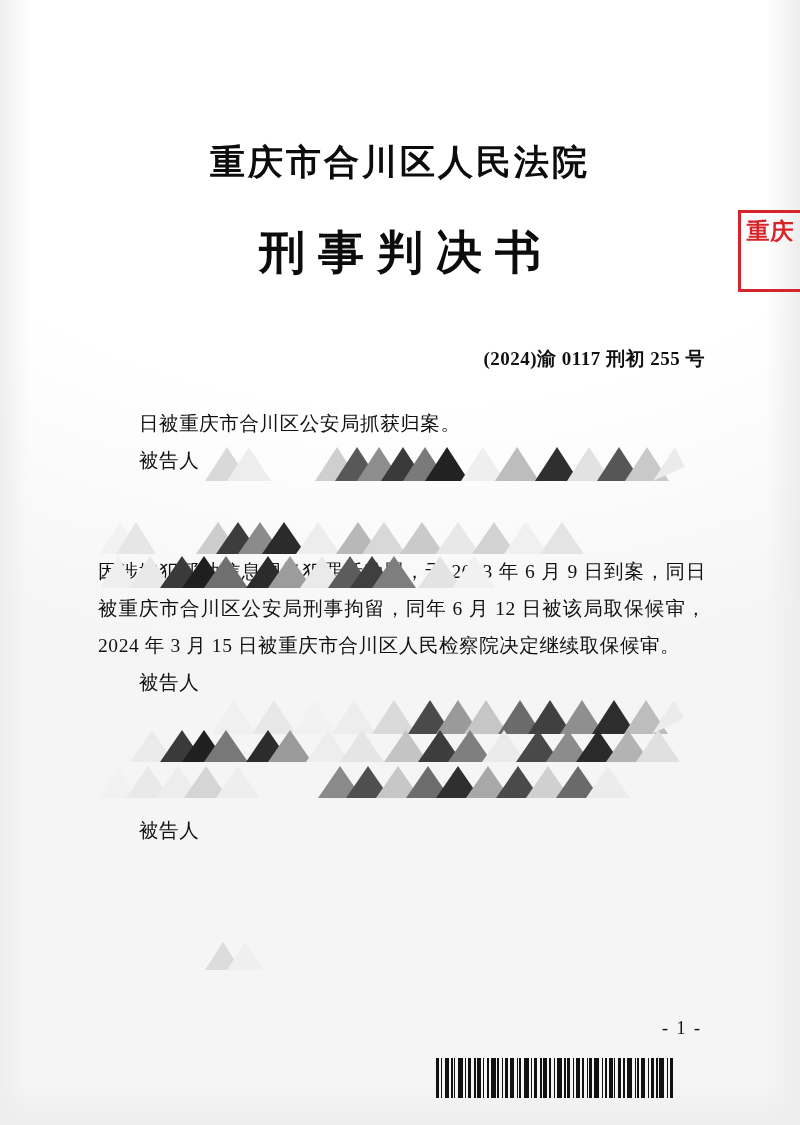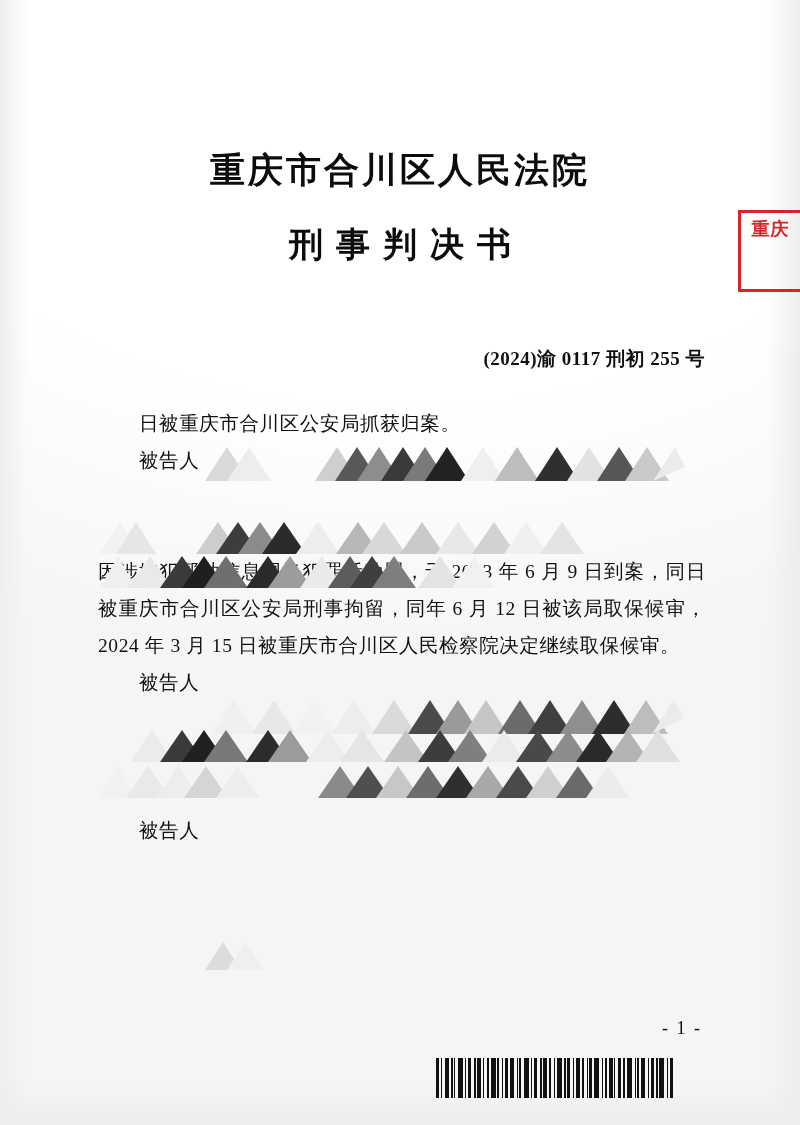--- a/index.html
+++ b/index.html
@@ -55,45 +55,44 @@
     color: #d6242b;
     display: flex;
     align-items: flex-start;
     justify-content: center;
     padding-top: 7px;
     overflow: hidden;
   }
   .seal-text {
     font-family: Liberation Serif, serif;
     font-weight: bold;
-    font-size: 18px;
+    font-size: 23px;
     letter-spacing: 1px;
     line-height: 1.05;
     white-space: pre;
   }
 
   
   .court-title {
     position: absolute;
     top: 139px;
     left: 0; right: 0;
     text-align: center;
     font-size: 35px;
     font-weight: bold;
     letter-spacing: 3px;
     font-family: "Liberation Serif", serif;
     color: #0c0c0c;
-    margin-top: 8px;
   }
   .doc-title {
     position: absolute;
     top: 222px;
     left: 0; right: 0;
     text-align: center;
-    font-size: 34px;
+    font-size: 46px;
     font-weight: bold;
     letter-spacing: 13px;
     text-indent: 13px;
     font-family: "Liberation Serif", serif;
     color: #0c0c0c;
   }
   .case-no {
     position: absolute;
     top: 346px;
     right: 95px;

